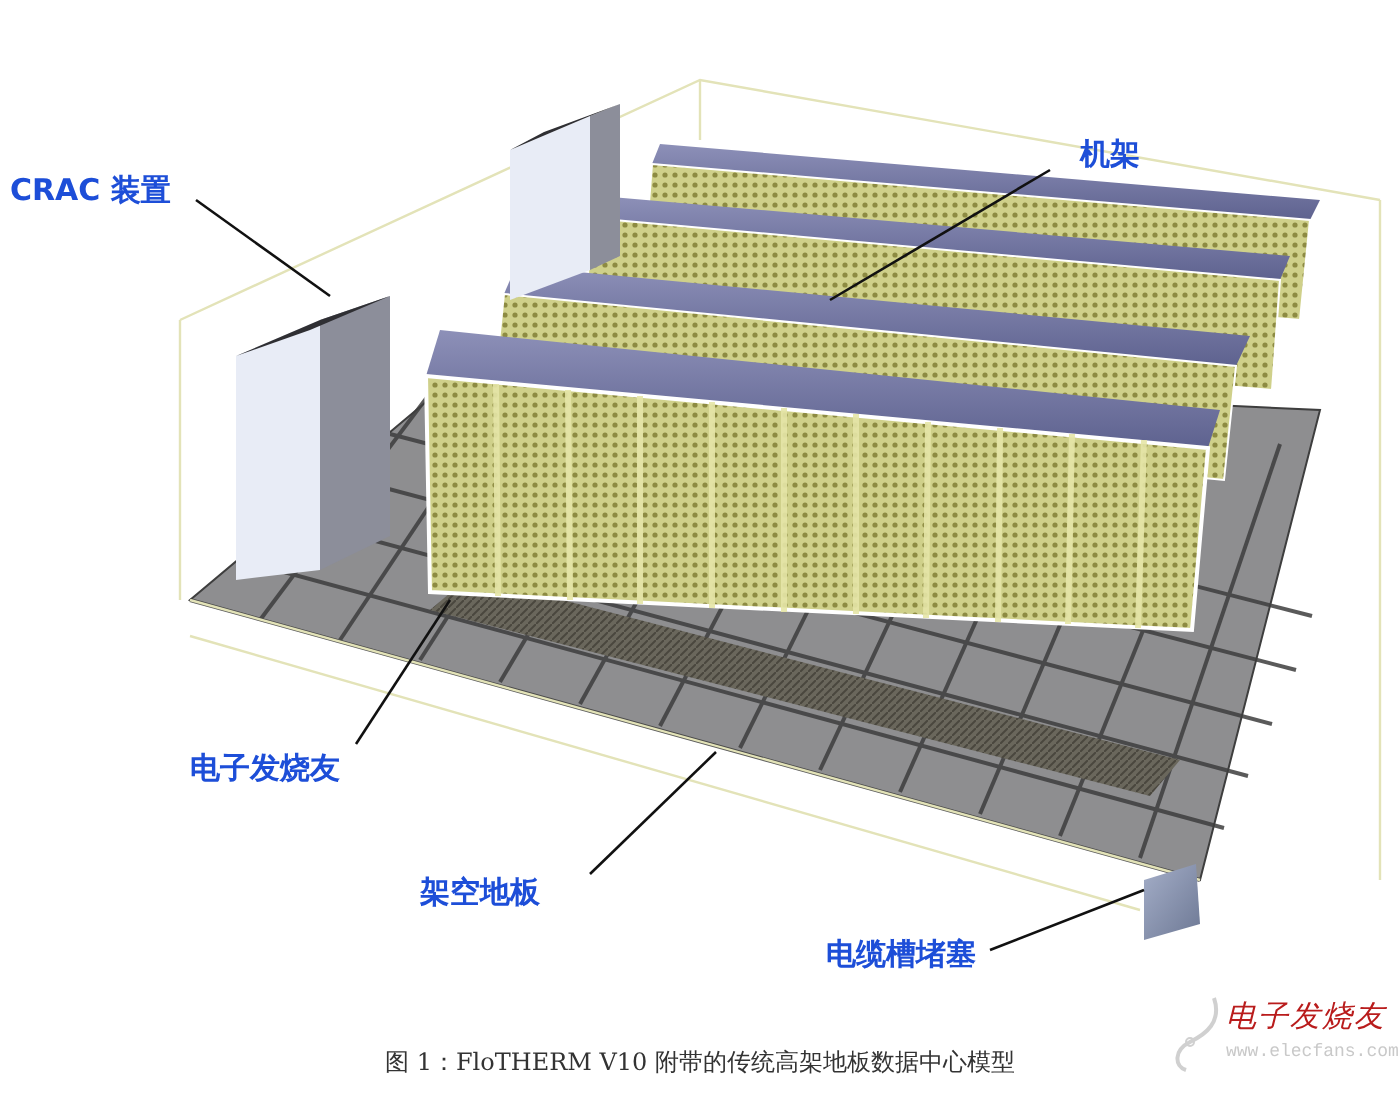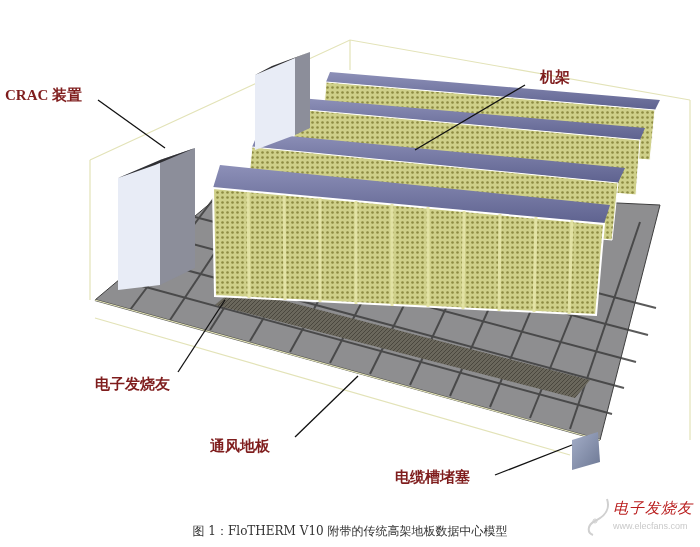--- a/index.html
+++ b/index.html
@@ -1,26 +1,26 @@
 <!DOCTYPE html>
 <html><head>
 <meta charset="utf-8">
 <style>
   html, body { margin:0; padding:0; background:#ffffff; }
   body { width:700px; height:547px; position:relative; overflow:hidden;
          font-family:"DejaVu Sans", sans-serif; }
   #scene { position:absolute; left:0; top:0; width:700px; height:547px; }
   .label { position:absolute; font-family:"DejaVu Sans", sans-serif; font-weight:bold;
-           font-size:15px; color:#7f1d1d; white-space:nowrap; }
+           font-size:15px; color:#1d4ed8; white-space:nowrap; }
   .caption { position:absolute; left:0; width:700px; top:523px; text-align:center;
              font-family:"DejaVu Serif", serif; font-size:12px; color:#333; }
   .watermark { position:absolute; left:583px; top:497px; width:115px; height:45px; }
   .wm-text { position:absolute; left:30px; top:2px; font-family:"DejaVu Serif", serif;
              font-style:italic; font-size:15px; color:#b91c1c; letter-spacing:1px; }
-  .wm-url { position:absolute; left:30px; top:24px; font-family:Liberation Sans, sans-serif;
+  .wm-url { position:absolute; left:30px; top:24px; font-family:Liberation Mono, monospace;
             font-size:9px; color:#c9c9c9; }
 </style>
 </head>
 <body>
 
 <svg id="scene" width="700" height="547" viewBox="0 0 700 547" xmlns="http://www.w3.org/2000/svg">
   <defs>
     <pattern id="mesh" width="5" height="5" patternUnits="userSpaceOnUse">
       <rect width="5" height="5" fill="#cfd08a"></rect>
       <circle cx="2.5" cy="2.5" r="1.3" fill="#8d8b42"></circle>
@@ -121,25 +121,25 @@
 
   <g stroke="#111" stroke-width="1.3">
     <line x1="98" y1="100" x2="165" y2="148"></line>
     <line x1="525" y1="85" x2="415" y2="150"></line>
     <line x1="178" y1="372" x2="225" y2="300"></line>
     <line x1="295" y1="437" x2="358" y2="376"></line>
     <line x1="495" y1="475" x2="572" y2="445"></line>
   </g>
 </svg>
 
-<div class="label" style="left:5px;top:86px;font-family:Liberation Serif, serif;">CRAC 装置</div>
+<div class="label" style="left:5px;top:86px;">CRAC 装置</div>
 <div class="label" style="left:540px;top:68px;">机架</div>
 <div class="label" style="left:95px;top:375px;">电子发烧友</div>
-<div class="label" style="left:210px;top:437px;">通风地板</div>
-<div class="label" style="left:395px;top:468px;">电缆槽堵塞</div>
+<div class="label" style="left:210px;top:437px;">架空地板</div>
+<div class="label" style="left:413px;top:468px;">电缆槽堵塞</div>
 
 <div class="caption">图 1：FloTHERM V10 附带的传统高架地板数据中心模型</div>
 
 <div class="watermark">
   <svg width="30" height="40">
     <path d="M24 2 C 28 14, 20 20, 12 24 C 4 28, 4 36, 10 38" stroke="#d0d0d0" stroke-width="2" fill="none"></path>
     <circle cx="12" cy="24" r="2" fill="none" stroke="#d0d0d0"></circle>
   </svg>
   <span class="wm-text">电子发烧友</span>
   <span class="wm-url">www.elecfans.com</span>

